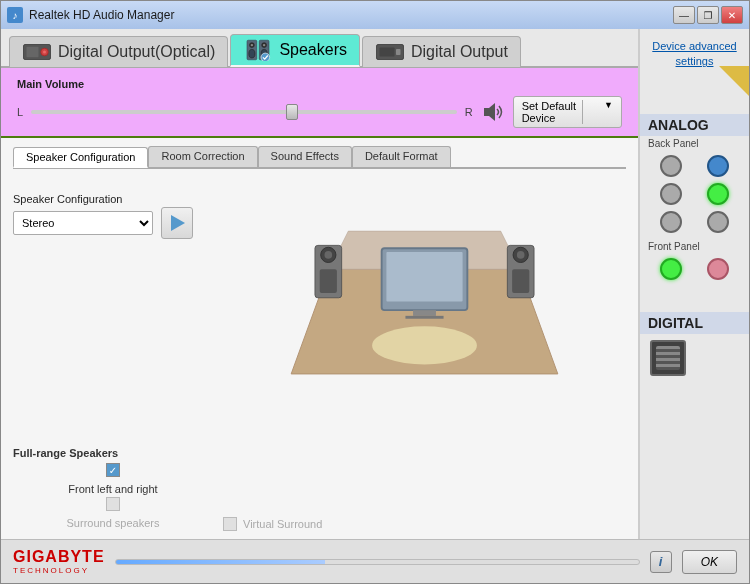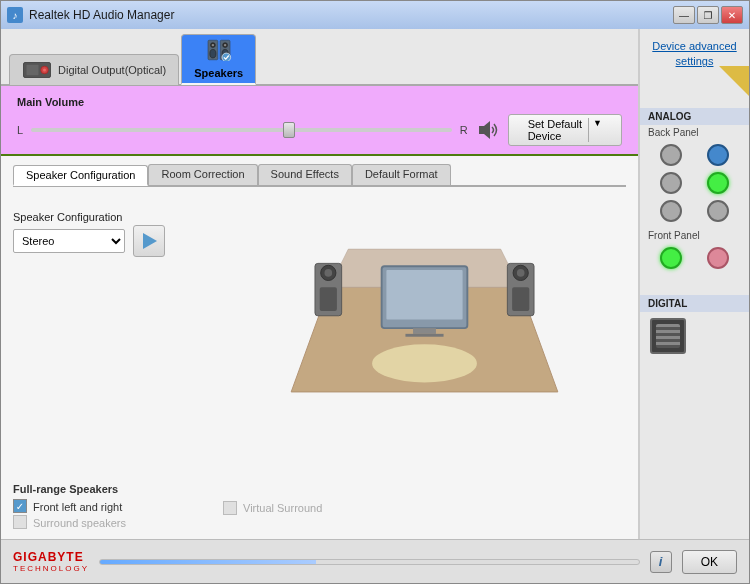--- a/index.html
+++ b/index.html
@@ -95,31 +95,30 @@
     .tab {
       padding: 4px 12px;
       background: #d0d0d0;
       border: 1px solid #aaa;
       border-bottom: none;
       border-radius: 4px 4px 0 0;
       cursor: pointer;
       display: flex;
       align-items: center;
       gap: 6px;
-      font-size: 11px;
+      font-size: 16px;
       color: #333;
       position: relative;
       bottom: -1px;
     }
     .tab.active {
-      background: #3b82f6;
+      background: #5eead4;
       border-bottom: 2px solid #f5f5f5;
-      font-weight: bold;
+      font-weight: normal;
       color: #000;
-      flex-direction: column;
     }
 
     
     .digital-optical-icon, .speakers-icon, .digital-output-icon {
       width: 30px;
       height: 22px;
     }
 
     
     .volume-section {
@@ -166,26 +165,26 @@
       height: 24px;
       display: flex;
       align-items: center;
       justify-content: center;
       cursor: pointer;
     }
     .set-default-btn {
       background: linear-gradient(to bottom, #f8f8f8, #e0e0e0);
       border: 1px solid #aaa;
       border-radius: 3px;
-      padding: 3px 19px;
+      padding: 3px 8px;
       font-size: 11px;
       cursor: pointer;
       display: flex;
       align-items: flex-start;
-      gap: 0;
+      gap: 17px;
     }
     .set-default-main {
       padding-right: 6px;
       border-right: 1px solid #aaa;
     }
     .set-default-arrow {
       padding-left: 4px;
       font-size: 9px;
     }
 
@@ -237,21 +236,21 @@
       font-size: 11px;
       color: #222;
       margin-bottom: 2px;
     }
     .config-row {
       display: flex;
       align-items: center;
       gap: 8px;
     }
     .config-select {
-      width: 112px;
+      width: 140px;
       height: 24px;
       border: 1px solid #aaa;
       border-radius: 2px;
       background: white;
       font-size: 11px;
       padding: 0 4px;
     }
     .play-btn {
       width: 32px;
       height: 32px;
@@ -272,23 +271,24 @@
       margin-left: 2px;
     }
     .full-range-label {
       font-size: 11px;
       font-weight: bold;
       color: #333;
       margin-bottom: 4px;
     }
     .checkbox-row {
       display: flex;
-      align-items: flex-end;
+      align-items: center;
       gap: 6px;
       margin-bottom: 2px;
+      flex-direction: column;
     }
     .checkbox-label {
       font-size: 11px;
       color: #333;
     }
 
     
     .virtual-surround-row {
       display: flex;
       align-items: center;
@@ -310,24 +310,24 @@
       text-decoration: underline;
       font-size: 11px;
       text-align: center;
       padding: 6px 8px;
       cursor: pointer;
       line-height: 1.4;
     }
     .panel-section-title {
       background: #d0d8e8;
       padding: 3px 8px;
-      font-size: 10px;
+      font-size: 14px;
       font-weight: bold;
       color: #222;
-      margin-top: 12px;
+      margin-top: 18px;
     }
     .analog-note {
       font-size: 10px;
       color: #444;
       padding: 2px 8px 0;
     }
     .connector-grid {
       display: grid;
       grid-template-columns: 1fr 1fr;
       gap: 6px;
@@ -379,21 +379,21 @@
       display: flex;
       align-items: center;
       padding: 0 12px;
       gap: 10px;
     }
     .gigabyte-logo {
       display: flex;
       flex-direction: column;
     }
     .gigabyte-text {
-      font-size: 12px;
+      font-size: 16px;
       font-weight: bold;
       color: #cc0000;
       letter-spacing: 1px;
     }
     .technology-text {
       font-size: 8px;
       color: #cc0000;
       letter-spacing: 2px;
     }
     .bottom-progress {
@@ -418,20 +418,21 @@
       font-size: 13px;
       color: #336699;
     }
     .ok-btn {
       padding: 4px 18px;
       background: linear-gradient(to bottom, #f0f0f0, #d8d8d8);
       border: 1px solid #888;
       border-radius: 3px;
       font-size: 12px;
       cursor: pointer;
+      font-style: italic;
     }
 
     
     .custom-checkbox {
       width: 14px;
       height: 14px;
       border: 1px solid #888;
       background: white;
       display: inline-flex;
       align-items: center;
@@ -489,20 +490,28 @@
             <ellipse cx="10" cy="24" rx="5" ry="7" fill="#334455" stroke="#222" stroke-width="1"></ellipse>
             <rect x="22" y="2" width="16" height="32" rx="2" fill="#556677" stroke="#334455" stroke-width="1"></rect>
             <circle cx="30" cy="10" r="4" fill="#333" stroke="#222" stroke-width="1"></circle>
             <circle cx="30" cy="10" r="2" fill="#888"></circle>
             <ellipse cx="30" cy="24" rx="5" ry="7" fill="#334455" stroke="#222" stroke-width="1"></ellipse>
 
             <circle cx="32" cy="30" r="7" fill="#5599cc" stroke="white" stroke-width="1"></circle>
             <path d="M28 30 L31 33 L36 27" stroke="white" stroke-width="2" fill="none"></path>
           </svg>
           <span>Speakers</span>
+        </div>
+        <div class="tab">
+          <svg class="digital-output-icon" viewBox="0 0 40 28">
+            <rect x="2" y="4" width="36" height="20" rx="2" fill="#555" stroke="#333" stroke-width="1"></rect>
+            <rect x="6" y="8" width="20" height="12" rx="1" fill="#444"></rect>
+            <rect x="28" y="10" width="6" height="8" rx="1" fill="#888"></rect>
+          </svg>
+          <span>Digital Output</span>
         </div>
       </div>
 
       <div class="volume-section">
         <div class="volume-label">Main Volume</div>
         <div class="volume-row">
           <span class="vol-lr">L</span>
           <div class="volume-slider">
             <div class="volume-thumb"></div>
           </div>
@@ -583,21 +592,21 @@
               <circle cx="261" cy="65" r="4" fill="#666"></circle>
               <rect x="252" y="80" width="18" height="25" rx="2" fill="#555"></rect>
 
               <rect x="115" y="58" width="90" height="65" rx="3" fill="#8899aa" stroke="#667788" stroke-width="2"></rect>
               <rect x="120" y="62" width="80" height="52" rx="1" fill="#aabbcc"></rect>
               <rect x="148" y="123" width="24" height="6" fill="#888"></rect>
               <rect x="140" y="129" width="40" height="3" fill="#777"></rect>
             </svg>
 
             
-            <div class="virtual-surround-row" style="position:absolute; bottom:16px; left:0; display:flex; align-items:center; gap:6px;">
+            <div class="virtual-surround-row" style="position:absolute; bottom:0; left:0; display:flex; align-items:center; gap:6px;">
               <div class="custom-checkbox disabled"></div>
               <span class="checkbox-label" style="color:#aaa;">Virtual Surround</span>
             </div>
           </div>
         </div>
       </div>
     </div>
 
     <div class="right-panel">
       <div class="device-advanced-link">Device advanced settings</div>

